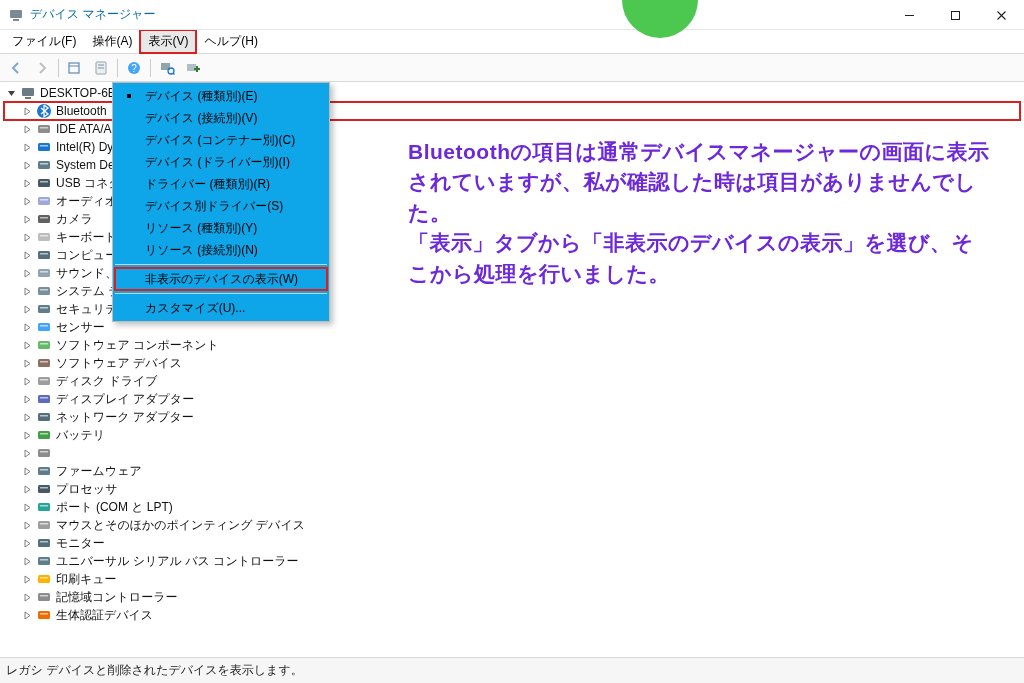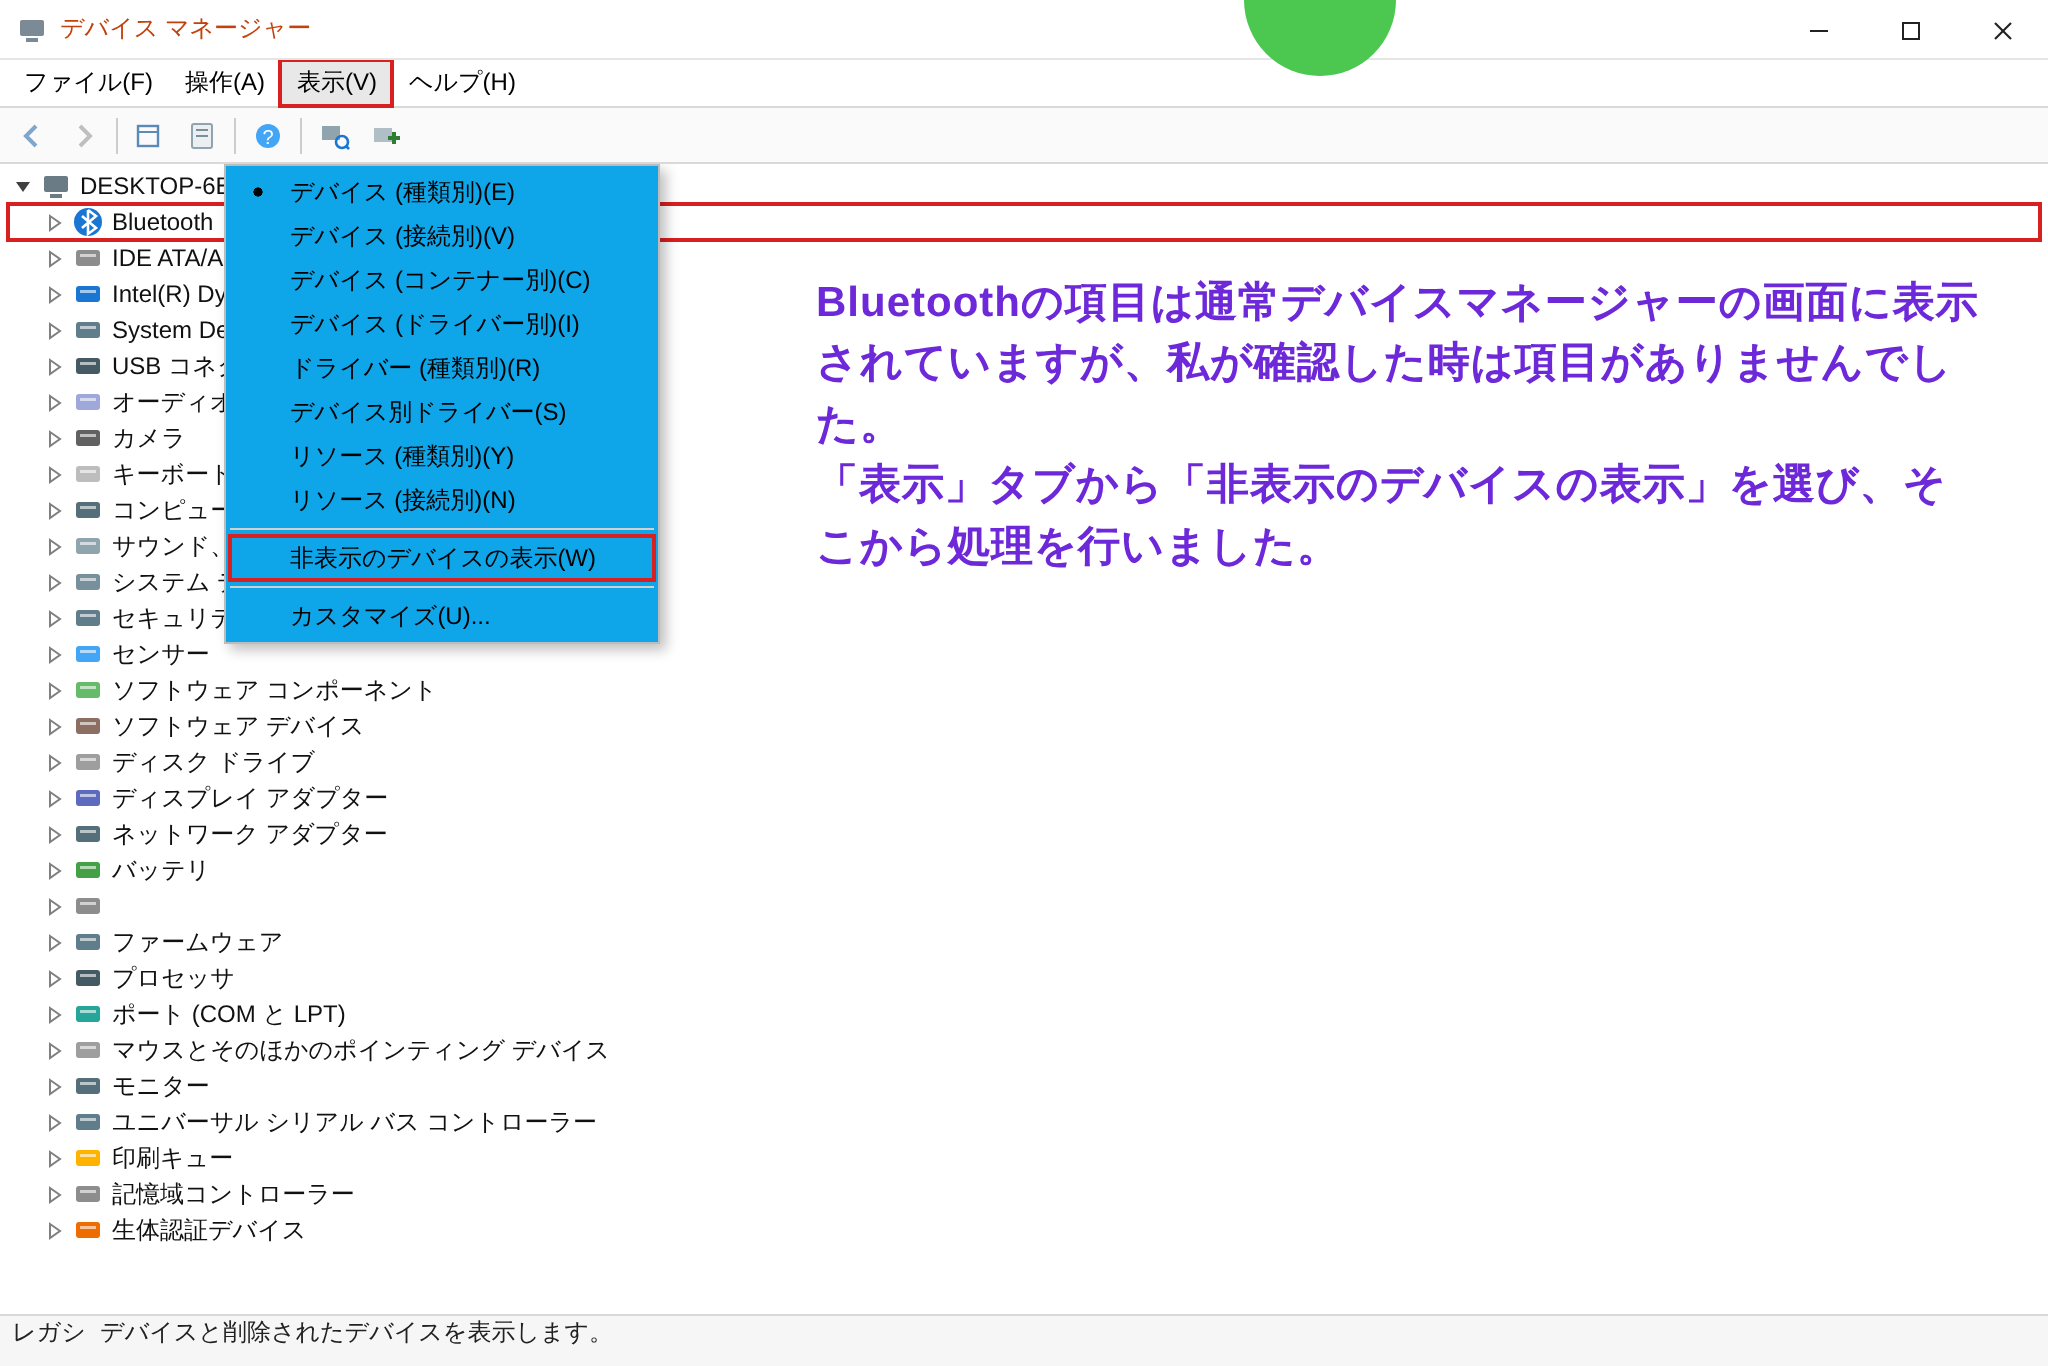--- a/index.html
+++ b/index.html
@@ -22,21 +22,21 @@
       background: #fff;
       border-bottom: 1px solid #e5e5e5;
       position: relative;
     }
     .titlebar-icon {
       width: 16px; height: 16px;
       margin: 0 6px 0 8px;
       display: inline-flex;
       align-items: center; justify-content: center;
     }
-    .titlebar-title { font-size: 12px; color: #c2410c; }
+    .titlebar-title { font-size: 12px; color: #0369a1; }
     .win-controls {
       position: absolute; right: 0; top: 0;
       display: flex;
       height: 30px;
     }
     .win-btn {
       width: 46px; height: 30px;
       display: flex; align-items: center; justify-content: center;
       color: #222;
     }
@@ -170,26 +170,25 @@
       letter-spacing: 0.5px;
       z-index: 10;
     }
 
     
     .statusbar {
       position: absolute;
       left: 0; right: 0; bottom: 0;
       height: 26px;
       border-top: 1px solid #d9d9d9;
-      display: flex; 
+      display: flex; align-items: center;
       padding: 0 6px;
       font-size: 12px;
       background: #f6f6f6;
       color: #222;
-      font-family: Liberation Mono, monospace;
     }
 
     
     .green-blob {
       position: absolute;
       top: -38px;
       left: 622px;
       width: 76px; height: 76px;
       border-radius: 50%;
       background: #4cc750;

